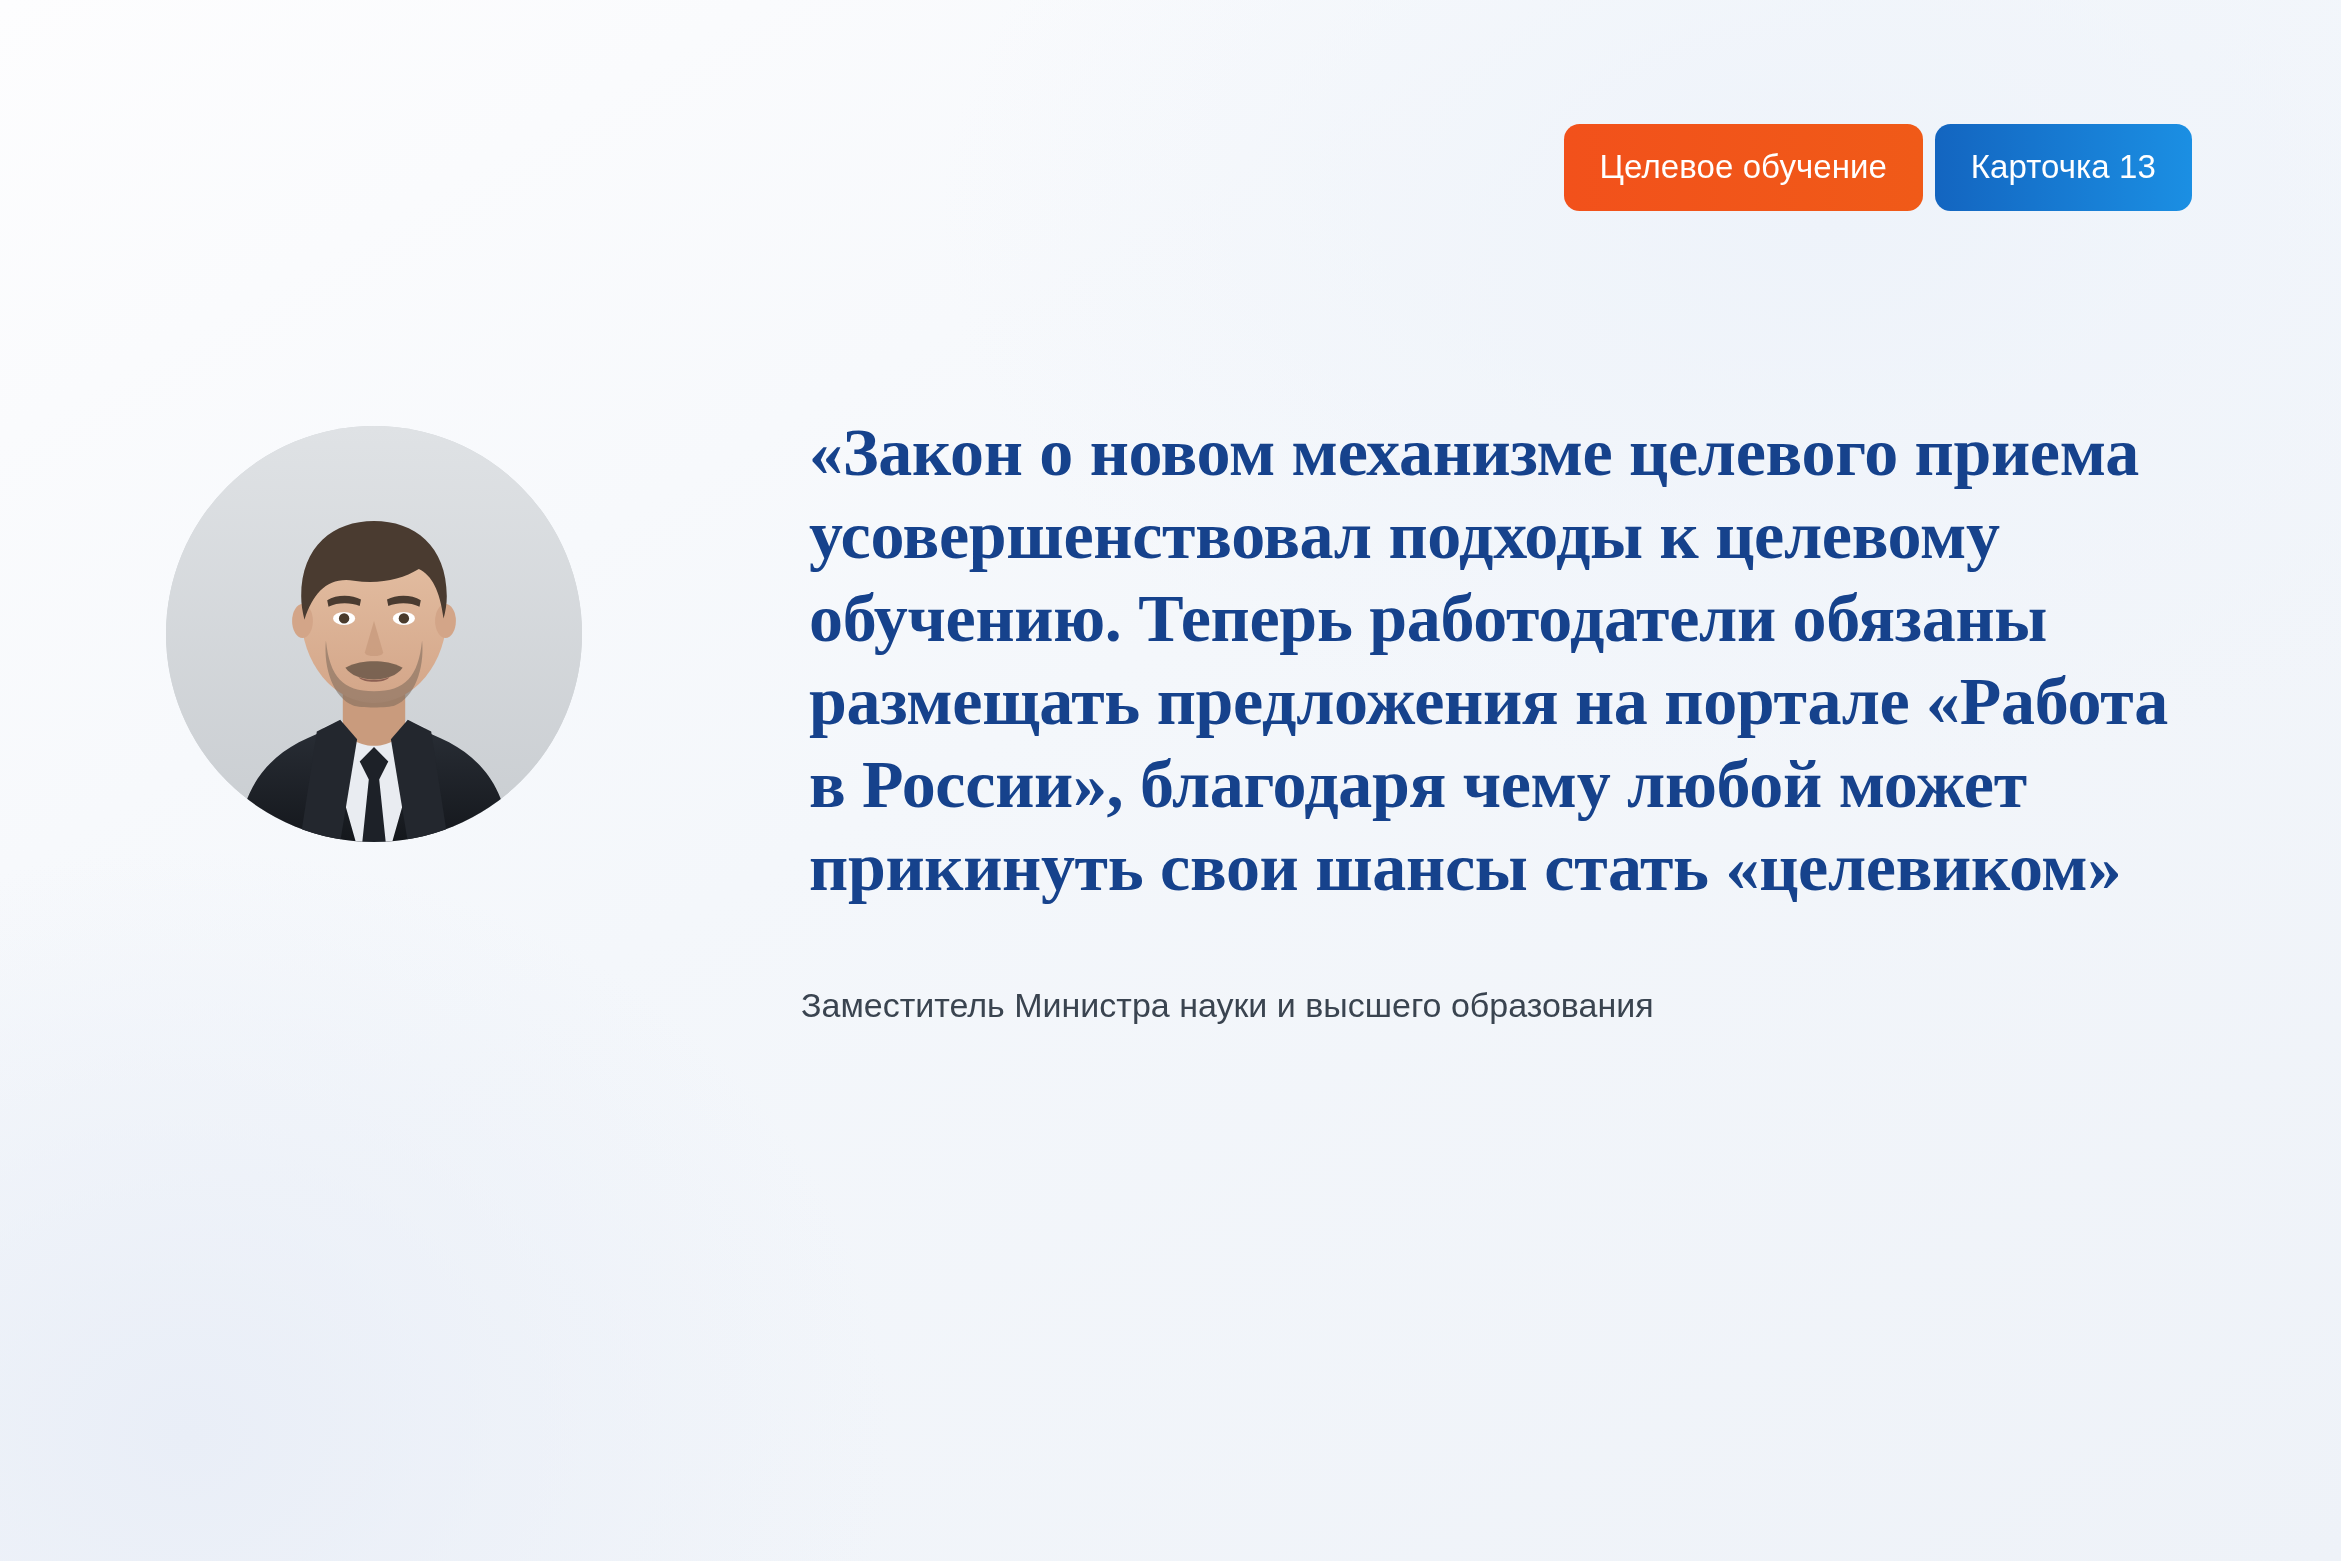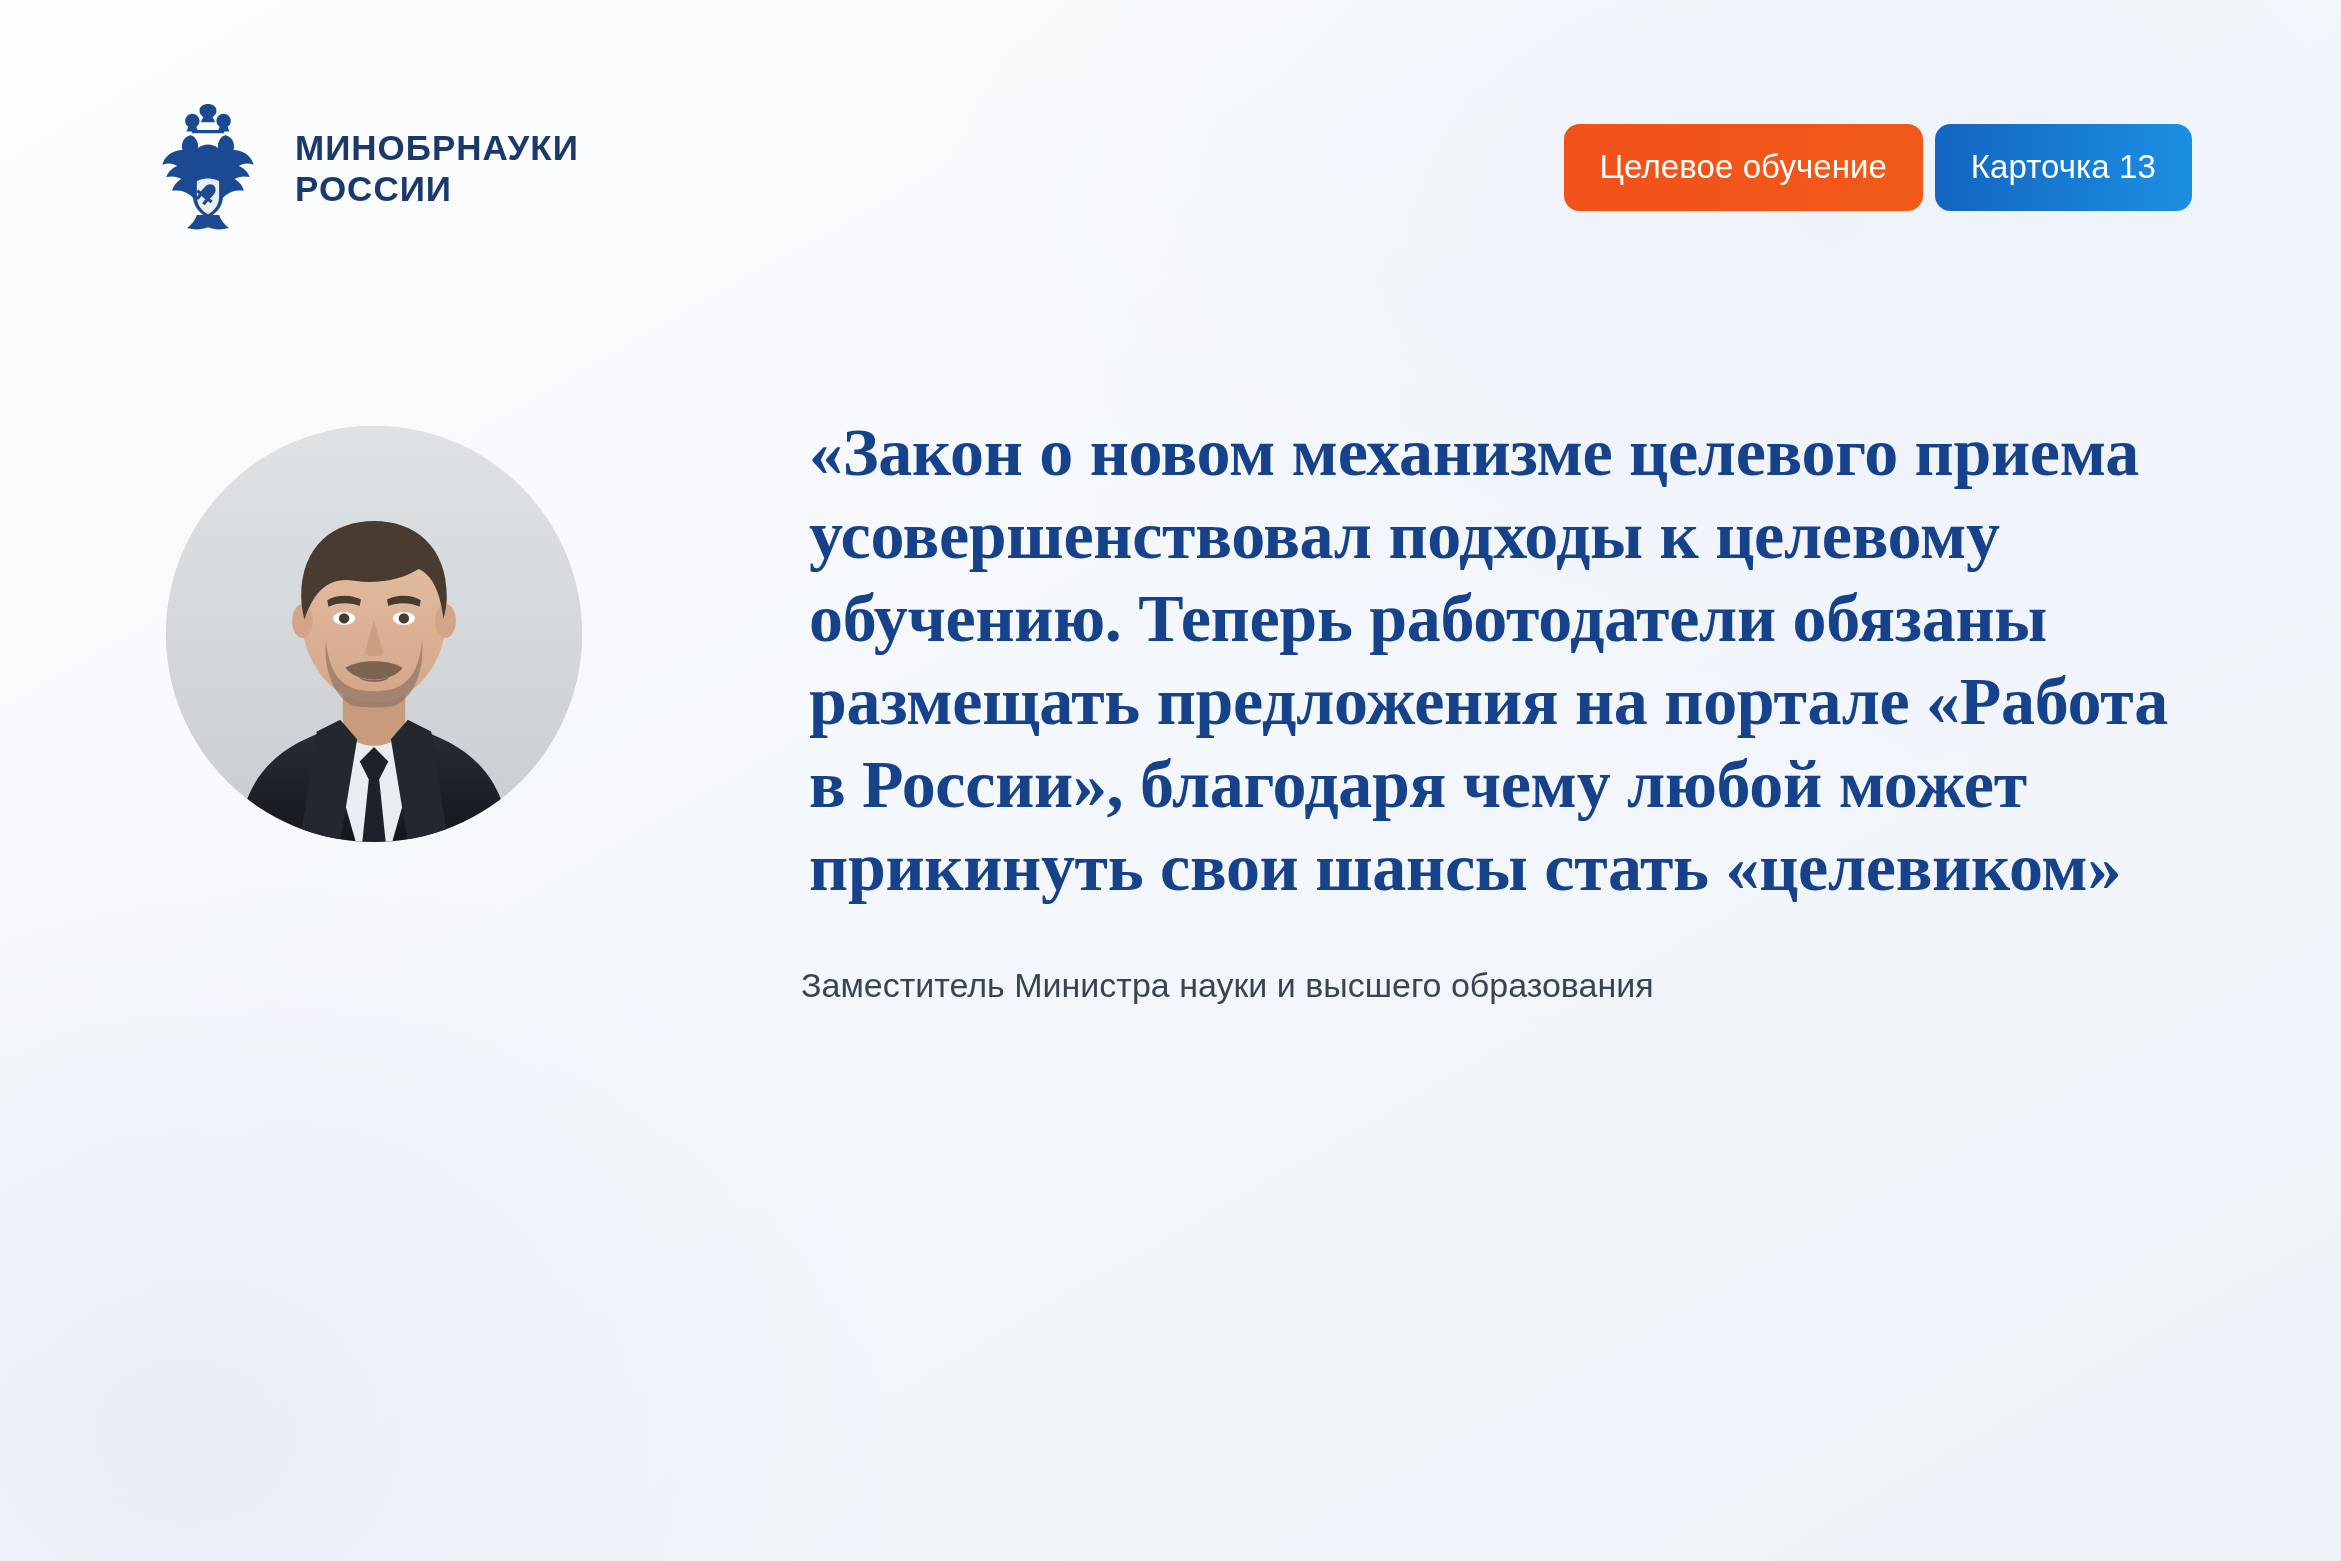--- a/index.html
+++ b/index.html
@@ -121,65 +121,39 @@
     font-family: "Liberation Serif", serif;
     font-weight: bold;
     font-size: 68px;
     line-height: 1.22;
     color: #16428c;
     letter-spacing: -0.3px;
     margin: 8px;
   }
 
   .attribution {
-    margin-top: 52px;
+    margin-top: 72px;
     font-family: "Liberation Sans", sans-serif;
     font-size: 34px;
     line-height: 1.42;
     color: #3a4450;
   }
 
   .attribution .name {
     color: #f2511b;
     font-weight: bold;
   }
 </style>
 </head>
 <body>
 
 <div class="card">
 
   <div class="header">
 
-    <div class="brand">
-      <span class="emblem">
-        <svg viewBox="0 0 190 210" xmlns="http://www.w3.org/2000/svg" aria-hidden="true">
-          <g fill="#1b4a93">
-
-            <path d="M60 26c0-6 5-11 11-11s11 5 11 11c0 4-2 7-5 9l3 7H62l3-7c-3-2-5-5-5-9z"></path>
-            <path d="M108 26c0-6 5-11 11-11s11 5 11 11c0 4-2 7-5 9l3 7h-18l3-7c-3-2-5-5-5-9z"></path>
-            <path d="M82 10c0-6 6-10 13-10s13 4 13 10c0 4-2 8-6 10l4 8H84l4-8c-4-2-6-6-6-10z"></path>
-            <rect x="70" y="40" width="50" height="5" rx="2"></rect>
-
-            <path d="M68 48c-8 2-13 9-13 17 0 6 3 10 8 13l-6 10 14-3 5-10c4-4 5-10 3-16-2-6-6-10-11-11z"></path>
-            <path d="M122 48c8 2 13 9 13 17 0 6-3 10-8 13l6 10-14-3-5-10c-4-4-5-10-3-16 2-6 6-10 11-11z"></path>
-
-            <path d="M95 62c-10 0-18 6-22 14-7-5-17-7-27-4-11 3-18 11-21 21 9-3 17-2 23 2-8 3-14 9-17 17 9-2 17-1 23 3-7 4-12 10-14 18 11-2 21 1 28 7 5 4 9 10 11 17h32c2-7 6-13 11-17 7-6 17-9 28-7-2-8-7-14-14-18 6-4 14-5 23-3-3-8-9-14-17-17 6-4 14-5 23-2-3-10-10-18-21-21-10-3-20-1-27 4-4-8-12-14-22-14z"></path>
-
-            <path d="M95 108c-13 0-23 5-23 5v28c0 16 10 27 23 33 13-6 23-17 23-33v-28s-10-5-23-5z" fill="#1b4a93"></path>
-            <path d="M95 114c-9 0-17 4-17 4v24c0 13 8 22 17 27 9-5 17-14 17-27v-24s-8-4-17-4z" fill="#e9eef7"></path>
-            <path d="M103 124c-4-2-9-1-12 2l-7 8-4-3-3 4 4 3-5 6 4 3 5-6 6 5-5 6 4 3 5-6 4 3 3-4-4-3 7-8c3-4 2-10-2-13z" fill="#1b4a93"></path>
-
-            <path d="M78 170c-3 8-8 15-15 20 10 3 22 3 32-1 10 4 22 4 32 1-7-5-12-12-15-20z"></path>
-          </g>
-        </svg>
-      </span>
-      <div class="brand-text">МИНОБРНАУКИ
-РОССИИ</div>
-    </div>
 
     <div class="badges">
       <div class="badge badge-topic">Целевое обучение</div>
       <div class="badge badge-number">Карточка 13</div>
     </div>
 
   </div>
 
   <div class="portrait">
     <svg viewBox="0 0 640 640" xmlns="http://www.w3.org/2000/svg" aria-hidden="true">

